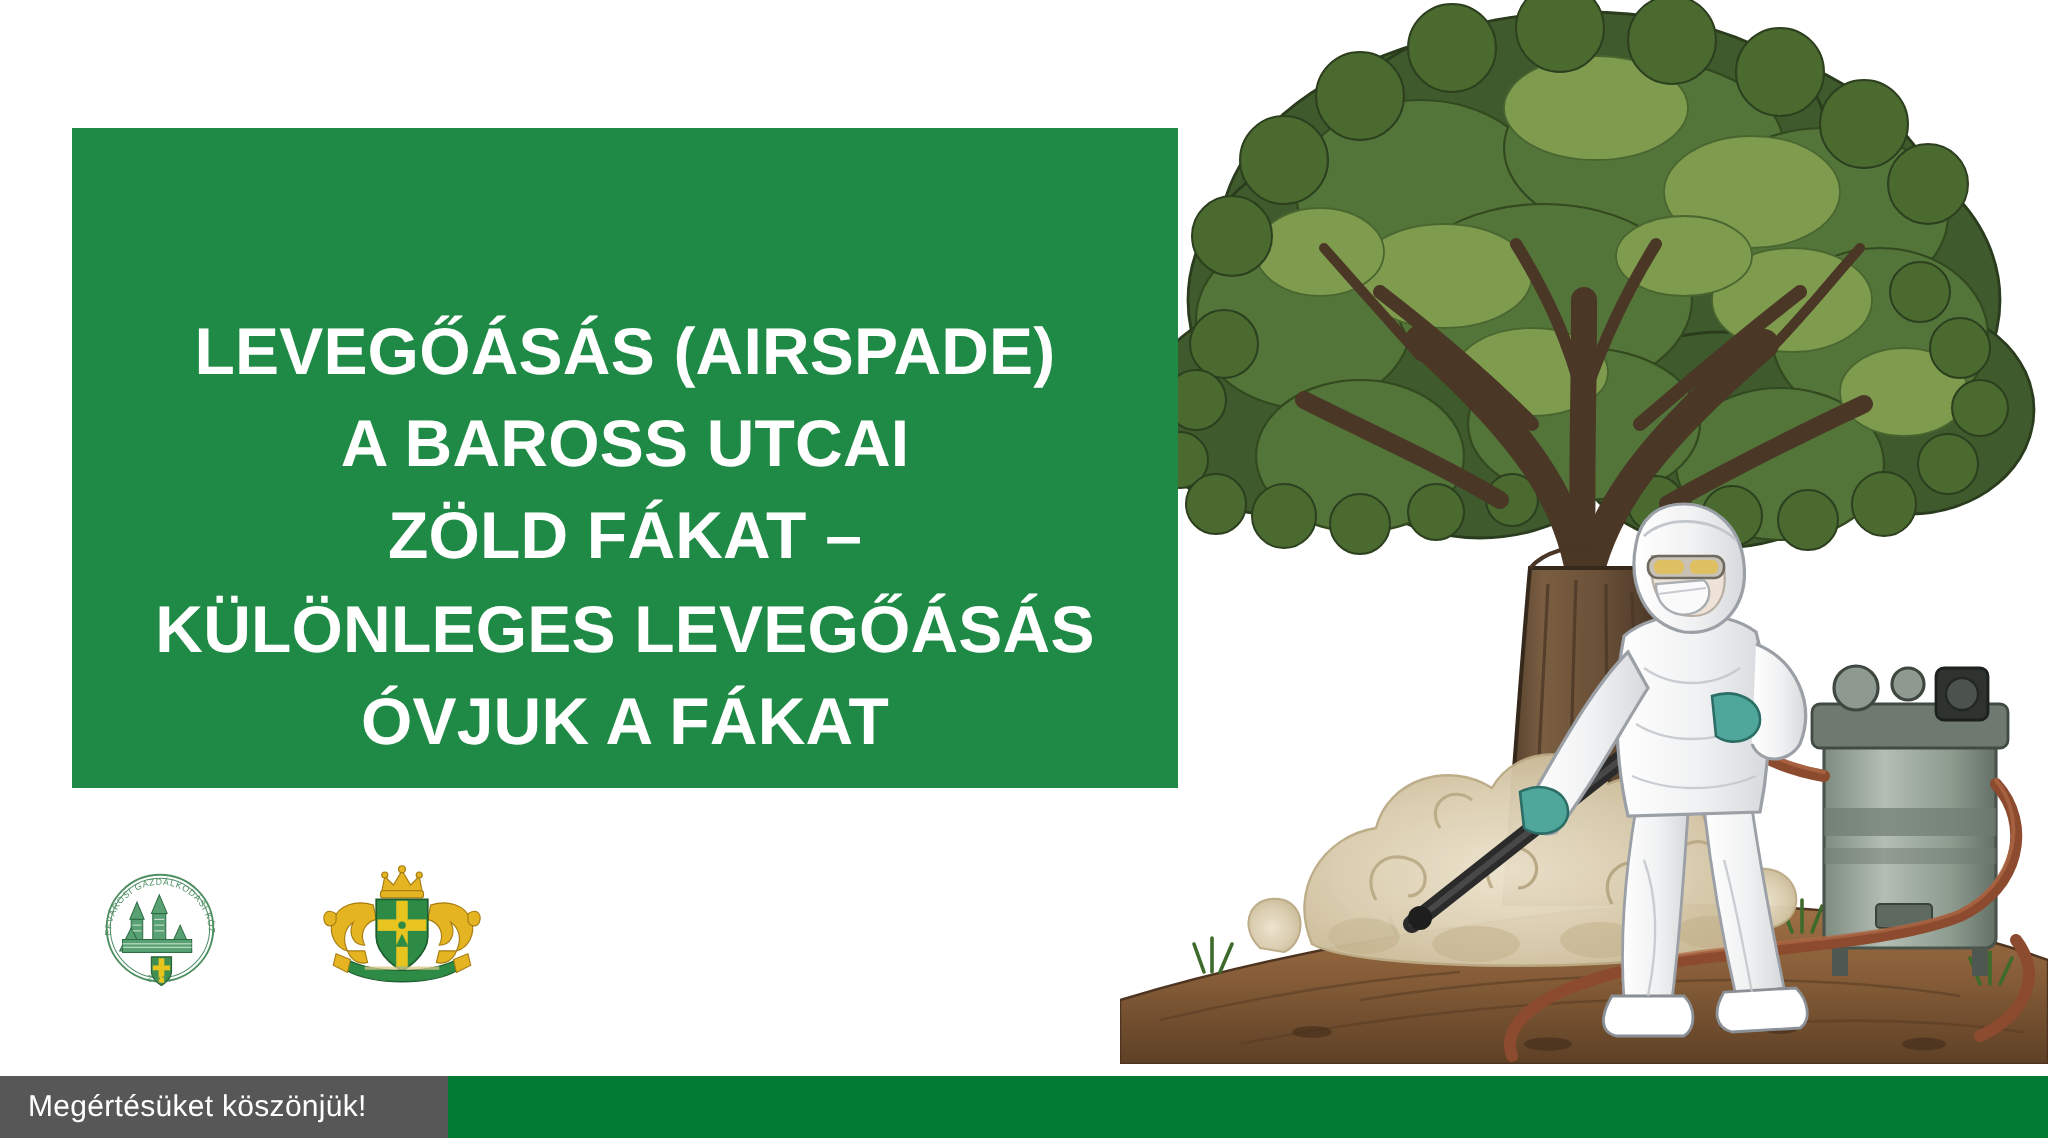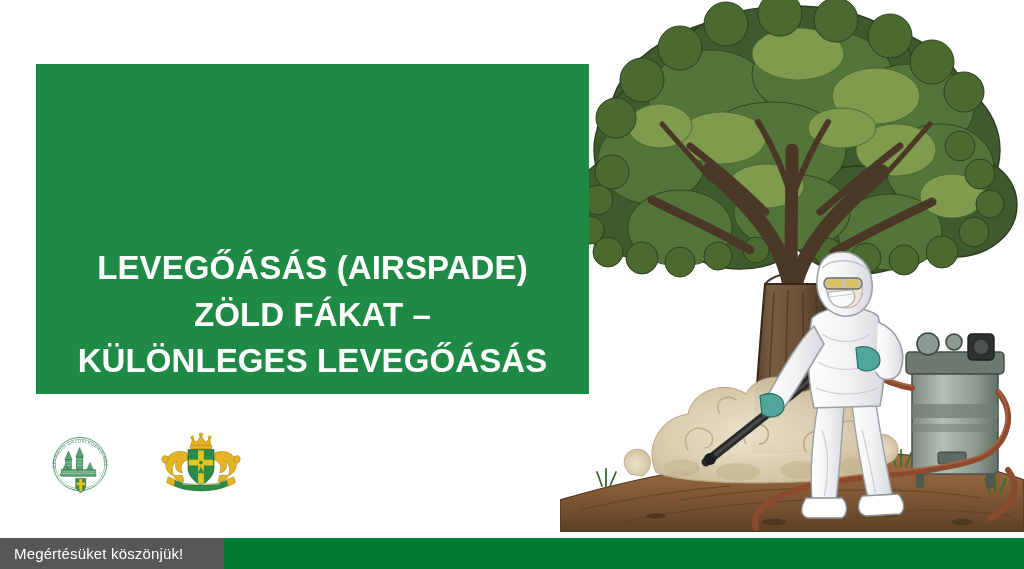--- a/index.html
+++ b/index.html
@@ -339,22 +339,24 @@
         <g>
           <path d="M296 348 C 308 344 320 350 320 360 C 320 370 306 374 298 368 Z" fill="#4FA79B" stroke="#2C6E66" stroke-width="1.3"></path>
           <path d="M200 396 C 212 390 224 396 224 406 C 224 416 210 420 202 414 Z" fill="#4FA79B" stroke="#2C6E66" stroke-width="1.3"></path>
         </g>
       </g>
     </svg>
   </div>
 
   <div class="headline-panel">
     <div class="headline-line">LEVEGŐÁSÁS (AIRSPADE)</div>
+    <div class="headline-line">A BAROSS UTCAI</div>
     <div class="headline-line">ZÖLD FÁKAT –</div>
     <div class="headline-line">KÜLÖNLEGES LEVEGŐÁSÁS</div>
+    <div class="headline-line">ÓVJUK A FÁKAT</div>
   </div>
 
   <div class="logos">
 
     <div class="logo-seal">
       <svg viewBox="0 0 100 100" xmlns="http://www.w3.org/2000/svg" aria-hidden="true">
         <defs>
           <path id="sealArcTop" d="M 16 54 A 34 34 0 0 1 84 54"></path>
           <path id="sealArcBottom" d="M 20 58 A 30 30 0 0 0 80 58"></path>
         </defs>

